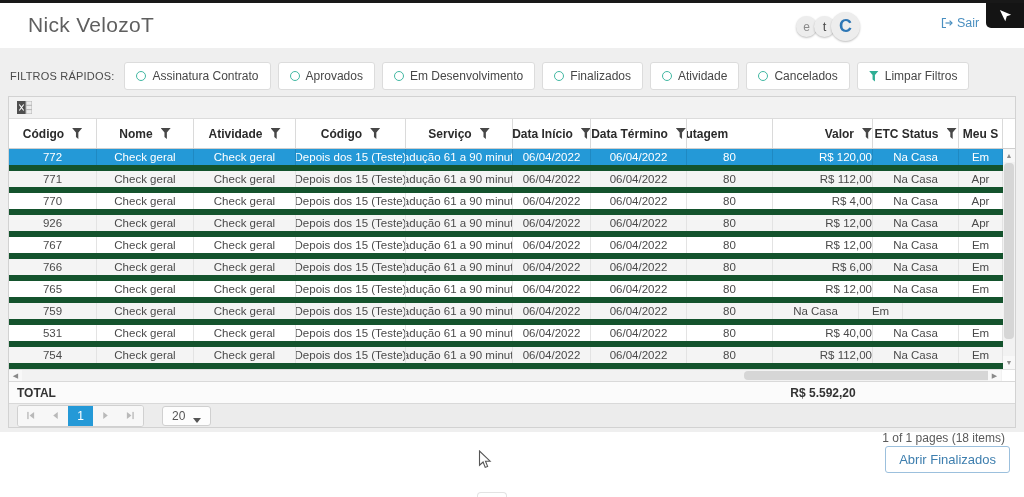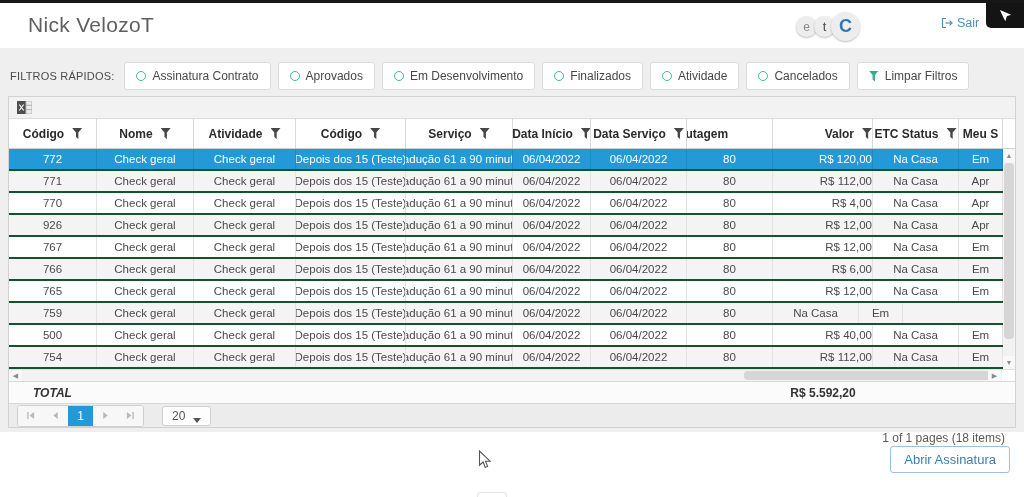--- a/index.html
+++ b/index.html
@@ -33,21 +33,21 @@
 
   
   .grid { position:absolute; top:48px; left:8px; width:1008px; height:332px; border:1px solid #d2d2d2; background:#fff; }
   .g-toolbar { height:22px; background:#f2f2f2; border-bottom:1px solid #dcdcdc; display:flex; align-items:center; padding-left:8px; }
   .g-header { height:30px; display:flex; background:#fff; border-bottom:1px solid #cfcfcf; }
   .hcell { position:relative; display:flex; align-items:center; justify-content:center; font-size:12px; font-weight:bold; color:#2b2b2b; border-right:1px solid #dadada; overflow:hidden; white-space:nowrap; }
   .hcell:last-of-type { border-right:none; }
   .hfunnel { width:10px; height:11px; background:#474747; clip-path:polygon(0 0,100% 0,62% 42%,62% 100%,38% 82%,38% 42%); margin-left:8px; flex:0 0 auto; cursor:pointer; }
   .hfiller { width:12px; }
   .g-rows { position:relative; height:220px; overflow:hidden; }
-  .grow { display:flex; height:22px; border-bottom:2px solid #14532d; background:#fff; cursor:pointer; }
+  .grow { display:flex; height:22px; border-bottom:6px solid #14532d; background:#fff; cursor:pointer; }
   .grow.alt { background:#f4f4f4; }
   .grow.selected { background:#2499d7; }
   .gcell { display:flex; align-items:center; justify-content:center; font-size:11.5px; color:#4a4a4a; border-right:1px solid #e3e3e3; overflow:hidden; white-space:nowrap; }
   .grow.selected .gcell { color:#fff; border-right-color:#1f89c2; }
   
   .w0{width:88px;} .w1{width:97px;} .w2{width:102px;} .w3{width:110px;} .w4{width:107px;}
   .w5{width:78px;} .w6{width:96px;} .w7{width:86px;gap:48px;} .w8{width:100px;justify-content:flex-end;} .w9{width:86px;} .w10{width:44px;}
 
   
   .vscroll { position:absolute; top:0; right:0; width:12px; height:220px; background:#f2f2f2; }
@@ -57,21 +57,21 @@
 
   
   .hscroll { position:relative; height:12px; background:#f2f2f2; border-top:1px solid #e0e0e0; }
   .hs-btn { position:absolute; top:0; width:13px; height:11px; background:#f8f8f8; color:#8a8a8a; font-size:7px; display:flex; align-items:center; justify-content:center; cursor:pointer; }
   .hs-left { left:0; } .hs-right { right:14px; }
   .hs-thumb { position:absolute; top:1px; left:735px; width:250px; height:9px; background:#d6d6d6; border-radius:4px; cursor:pointer; }
   .hs-corner { position:absolute; top:0; right:0; width:13px; height:11px; background:#fff; }
 
   
   .g-total { position:relative; height:22px; background:#fbfbfb; border-top:1px solid #d9d9d9; }
-  .total-label { position:absolute; left:24px; top:4px; font-size:12px; font-weight:bold; color:#333;font-style:italic; }
+  .total-label { position:absolute; left:8px; top:4px; font-size:12px; font-weight:bold; color:#333; }
   .total-value { position:absolute; left:764px; width:100px; top:4px; text-align:center; font-size:12px; font-weight:bold; color:#333; }
 
   
   .g-pager { position:relative; height:24px; background:#ececec; border-top:1px solid #d9d9d9; display:flex; align-items:center; }
   .pager-group { display:flex; margin-left:8px; border:1px solid #d0d0d0; border-radius:3px; overflow:hidden; background:#f7f7f7; }
   .pg-btn { width:25px; height:20px; display:flex; align-items:center; justify-content:center; background:#f7f7f7; cursor:pointer; }
   .pg-btn svg { fill:#b9b9b9; }
   .pg-page { width:25px; height:20px; display:flex; align-items:center; justify-content:center; background:#2499d7; color:#fff; font-size:12px; cursor:pointer; }
   .page-size { display:flex; align-items:flex-end; gap:8px; margin-left:18px; background:#fdfdfd; border:1px solid #d0d0d0; border-radius:3px; padding:2px 9px; font-size:12px; color:#555; height:20px; cursor:pointer; }
   .caret-down { width:0; height:0; border-left:4px solid transparent; border-right:4px solid transparent; border-top:5px solid #555; display:inline-block; }
@@ -183,21 +183,21 @@
           </div>
           <div class="hcell w4">
             <span>Serviço</span>
             <span class="hfunnel"></span>
           </div>
           <div class="hcell w5">
             <span>Data Início</span>
             <span class="hfunnel"></span>
           </div>
           <div class="hcell w6">
-            <span>Data Serviço</span>
+            <span>Data Término</span>
             <span class="hfunnel"></span>
           </div>
           <div class="hcell w7">
             <span>Minutagem</span>
             <span class="hfunnel"></span>
           </div>
           <div class="hcell w8">
             <span>Valor</span>
             <span class="hfunnel"></span>
           </div>
@@ -309,21 +309,21 @@
             <div class="gcell w2">Check geral</div>
             <div class="gcell w3">Depois dos 15 (Teste)</div>
             <div class="gcell w4">Tradução 61 a 90 minutos</div>
             <div class="gcell w5">06/04/2022</div>
             <div class="gcell w6">06/04/2022</div>
             <div class="gcell w7">80</div>
             <div class="gcell w9">Na Casa</div>
             <div class="gcell w10">Em</div>
           </div>
           <div class="grow">
-            <div class="gcell w0">500</div>
+            <div class="gcell w0">531</div>
             <div class="gcell w1">Check geral</div>
             <div class="gcell w2">Check geral</div>
             <div class="gcell w3">Depois dos 15 (Teste)</div>
             <div class="gcell w4">Tradução 61 a 90 minutos</div>
             <div class="gcell w5">06/04/2022</div>
             <div class="gcell w6">06/04/2022</div>
             <div class="gcell w7">80</div>
             <div class="gcell w8">R$ 40,00</div>
             <div class="gcell w9">Na Casa</div>
             <div class="gcell w10">Em</div>
@@ -388,21 +388,21 @@
         </div>
         <div class="page-size">
           <span>20</span>
           <span class="caret-down"></span>
         </div>
         <span class="pager-info">1 of 1 pages (18 items)</span>
       </div>
     </div>
   </div>
 
-  <button class="open-selected-btn">Abrir Assinatura</button>
+  <button class="open-selected-btn">Abrir Finalizados</button>
 
   <div class="cursor">
     <svg width="14" height="20" viewBox="0 0 14 20">
         <path d="M1.5 1v14.2l3.6-3.2 2.1 5.4 2.4-1-2.1-5.2h4.6z" fill="#fdfdfd" stroke="#555" stroke-width="1.1"></path>
       </svg>
   </div>
   <div class="bottom-sliver"></div>
 </div>
 
 </body></html>

